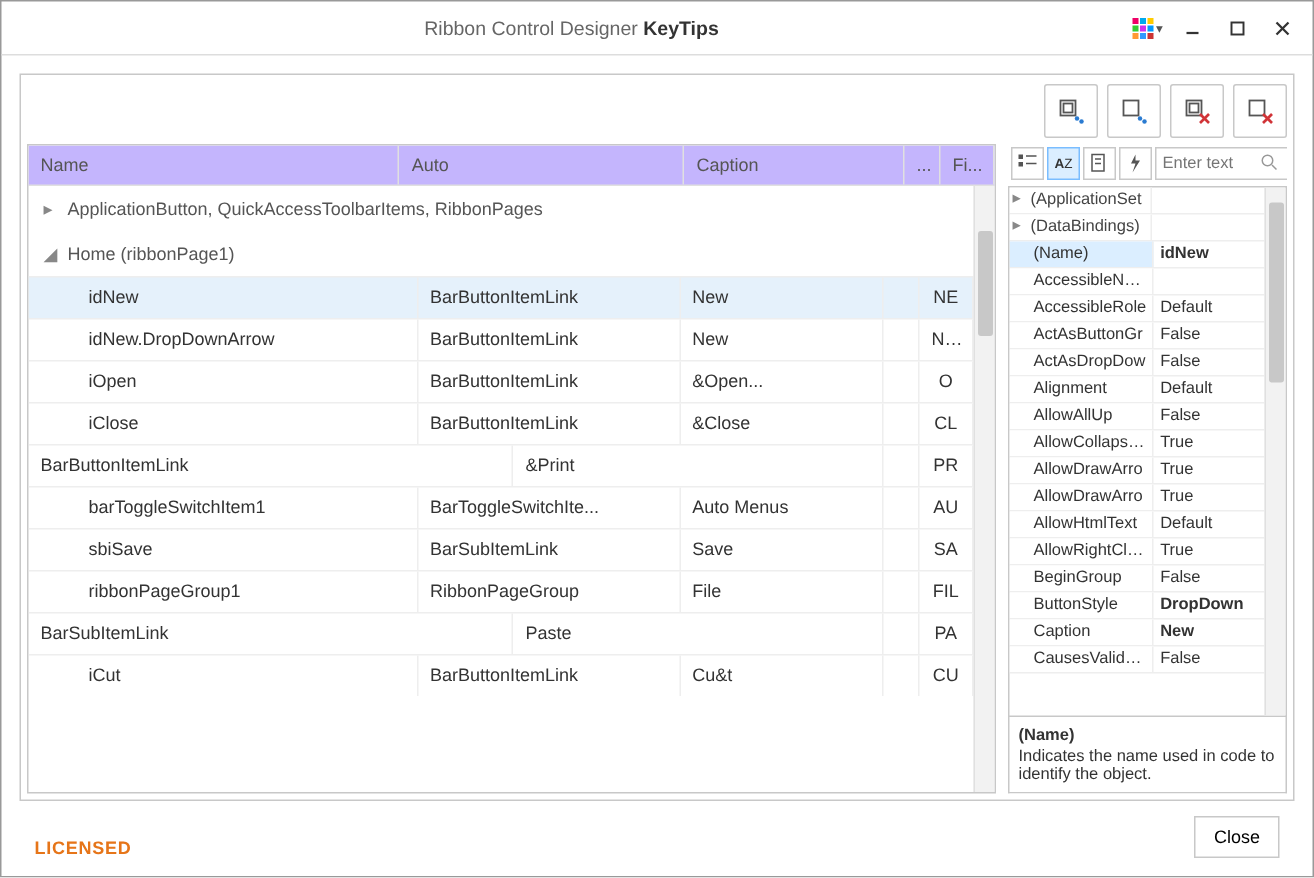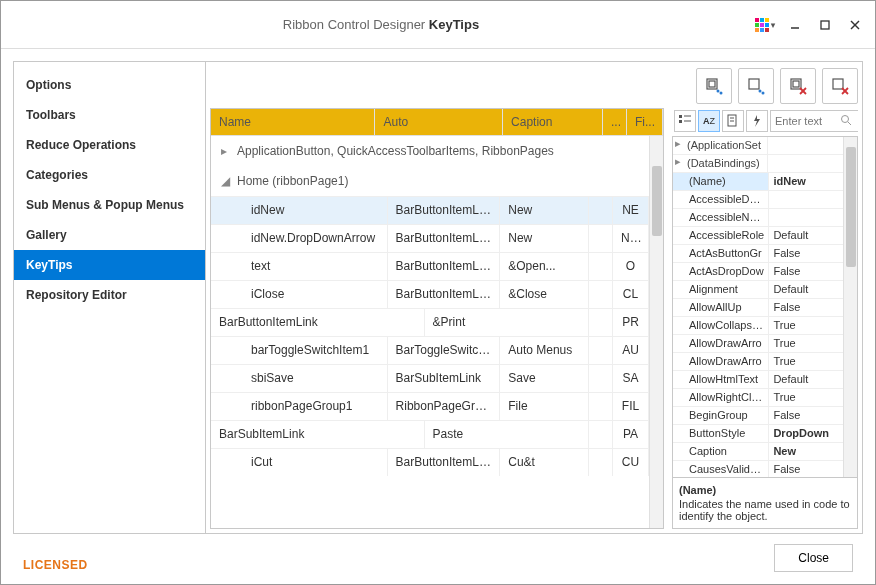--- a/index.html
+++ b/index.html
@@ -1,20 +1,20 @@
 <!DOCTYPE html>
 <html><head>
 <meta charset="utf-8">
 <style>
 * { box-sizing: border-box; margin: 0; padding: 0; }
 body { font-family: "Segoe UI", Tahoma, sans-serif; font-size: 12px; color: #333; background: #fff; }
 
 .window { width: 876px; height: 585px; border: 1px solid #999; display: flex; flex-direction: column; background: #fff; }
 
-.titlebar { height: 48px; display: flex; align-items: center; padding: 0 8px; border-bottom: 1px solid #ddd; }
+.titlebar { height: 36px; display: flex; align-items: center; padding: 0 8px; border-bottom: 1px solid #ddd; }
 .titlebar .title-text { flex: 1; text-align: center; color: #666; font-size: 13px; }
 .titlebar .title-text b { color: #333; }
 .titlebar .win-btns { display: flex; gap: 6px; align-items: center; }
 .titlebar .win-btn { width: 24px; height: 18px; display: flex; align-items: center; justify-content: center; cursor: pointer; }
 .titlebar .color-grid { width:14px; height:14px; display:grid; grid-template-columns:1fr 1fr 1fr; grid-template-rows:1fr 1fr 1fr; gap:1px;}
 .titlebar .color-grid span { width:100%; height:100%; }
 
 .content { flex: 1; display: flex; flex-direction: column; padding: 12px; overflow: hidden; }
 .pane-wrap { flex: 1; display: flex; border: 1px solid #c8c8c8; overflow: hidden; }
 
@@ -24,21 +24,21 @@
 
 .main { flex: 1; display: flex; flex-direction: column; padding: 0; overflow: hidden; }
 
 .toolbar-row { display: flex; justify-content: flex-end; align-items: flex-start; padding: 6px 4px 4px 4px; gap: 6px; }
 .tool-btn { width: 36px; height: 36px; border: 1px solid #c8c8c8; background: #fff; display:flex; align-items:center; justify-content:center; cursor:pointer; border-radius:2px;}
 .tool-btn svg { width: 20px; height: 20px; }
 
 .inner-row { flex:1; display:flex; gap:8px; padding: 0 4px 4px 4px; overflow:hidden; }
 
 .table-panel { flex:1; border:1px solid #c8c8c8; display:flex; flex-direction:column; overflow:hidden; }
-.table-header { display:flex; background:#eab308; border-bottom:1px solid #e0e0e0; }
+.table-header { display:flex; background:#c4b5fd; border-bottom:1px solid #e0e0e0; }
 .th { padding:6px 8px; border-right:1px solid #e0e0e0; color:#555; font-weight:normal; }
 .col-name { flex: 1.6; }
 .col-type { flex: 1.2; }
 .col-caption { flex: 0.9; }
 .col-dots { width: 24px; text-align:center; }
 .col-fi { width: 36px; text-align: center; }
 .table-body { flex:1; overflow-y:auto; overflow-x:hidden; }
 .group-row { padding:8px 10px; color:#555; display:flex; align-items:center; gap:6px; }
 .group-row .tog { width:10px; display:inline-block; color:#888;}
 .data-row { display:flex; border-top:1px solid #eee; min-height:28px; align-items:stretch; }
@@ -68,21 +68,21 @@
 .prop-row .tog-cell{ position:absolute; left:2px; width:10px; color:#888;}
 .prop-row { position:relative;}
 .prop-scroll { width:14px; background:#f2f2f2; border-left:1px solid #e0e0e0; position:relative;}
 .prop-scroll .thumb { position:absolute; top:10px; left:2px; width:10px; height:120px; background:#c8c8c8; border-radius:2px;}
 
 .prop-desc { border:1px solid #c8c8c8; border-top:none; padding:6px; font-size:11px; min-height:48px;}
 .prop-desc .dk { font-weight:bold; margin-bottom:2px;}
 
 .footer { display:flex; justify-content:space-between; align-items:flex-end; padding:10px 10px 0 10px; }
 .licensed { color:#e67519; font-weight:bold; font-size:12px; letter-spacing:0.5px;}
-.close-btn { border:1px solid #c8c8c8; background:#fff; padding:6px 23px; cursor:pointer; font-size:12px;}
+.close-btn { border:1px solid #c8c8c8; background:#fff; padding:6px 12px; cursor:pointer; font-size:12px;}
 </style>
 </head>
 <body>
 
 <div class="window">
 
   <div class="titlebar">
     <div class="title-text">
       <span>Ribbon Control Designer </span><b>KeyTips</b>
     </div>
@@ -116,31 +116,20 @@
             <line x1="1" y1="1" x2="9" y2="9" stroke="#333" stroke-width="1.5"></line>
             <line x1="9" y1="1" x2="1" y2="9" stroke="#333" stroke-width="1.5"></line>
           </svg>
       </div>
     </div>
   </div>
 
   <div class="content">
     <div class="pane-wrap">
 
-      <div class="sidebar" id="sidebar">
-
-      <div class="sb-item">Options</div>
-          <div class="sb-item">Toolbars</div>
-          <div class="sb-item">Reduce Operations</div>
-          <div class="sb-item">Categories</div>
-          <div class="sb-item">Sub Menus &amp; Popup Menus</div>
-          <div class="sb-item">Gallery</div>
-          <div class="sb-item selected">KeyTips</div>
-          <div class="sb-item">Repository Editor</div>
-        </div>
 
       <div class="main">
 
         <div class="toolbar-row">
           <div class="tool-btn">
             <svg viewBox="0 0 20 20">
                 <rect x="3" y="3" width="10" height="10" fill="none" stroke="#555" stroke-width="1.2"></rect>
                 <rect x="5" y="5" width="6" height="6" fill="none" stroke="#555" stroke-width="1.2"></rect>
                 <circle cx="14" cy="15" r="1.5" fill="#2a7bd1"></circle>
                 <circle cx="17" cy="17" r="1.5" fill="#2a7bd1"></circle>
@@ -199,21 +188,21 @@
                     <div class="cell col-fi">NE</div>
                   </div>
                   <div class="data-row">
                     <div class="cell col-name">idNew.DropDownArrow</div>
                     <div class="cell col-type">BarButtonItemLink</div>
                     <div class="cell col-caption">New</div>
                     <div class="cell col-dots"></div>
                     <div class="cell col-fi">NW</div>
                   </div>
                   <div class="data-row">
-                    <div class="cell col-name">text</div>
+                    <div class="cell col-name">iOpen</div>
                     <div class="cell col-type">BarButtonItemLink</div>
                     <div class="cell col-caption">&amp;Open...</div>
                     <div class="cell col-dots"></div>
                     <div class="cell col-fi">O</div>
                   </div>
                   <div class="data-row">
                     <div class="cell col-name">iClose</div>
                     <div class="cell col-type">BarButtonItemLink</div>
                     <div class="cell col-caption">&amp;Close</div>
                     <div class="cell col-dots"></div>
@@ -310,24 +299,20 @@
                   <div class="prop-row cat">
                     <span class="tog-cell">▸</span>
                     <div class="pk">(DataBindings)</div>
                     <div class="pv"></div>
                   </div>
                   <div class="prop-row selected">
                     <div class="pk">(Name)</div>
                     <div class="pv">idNew</div>
                   </div>
                   <div class="prop-row">
-                    <div class="pk">AccessibleDesc</div>
-                    <div class="pv"></div>
-                  </div>
-                  <div class="prop-row">
                     <div class="pk">AccessibleName</div>
                     <div class="pv"></div>
                   </div>
                   <div class="prop-row">
                     <div class="pk">AccessibleRole</div>
                     <div class="pv">Default</div>
                   </div>
                   <div class="prop-row">
                     <div class="pk">ActAsButtonGr</div>
                     <div class="pv">False</div>

